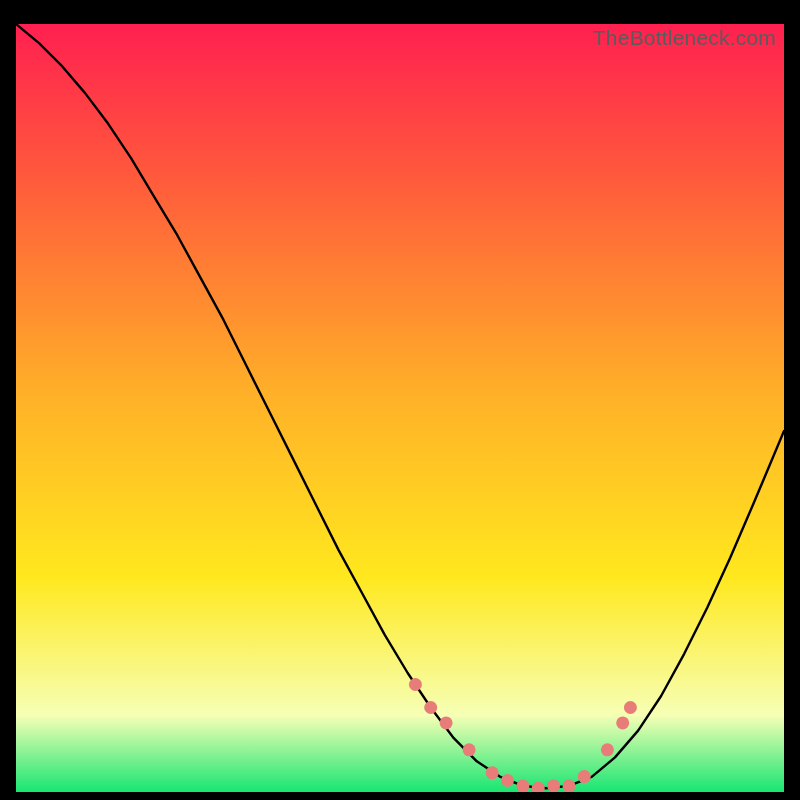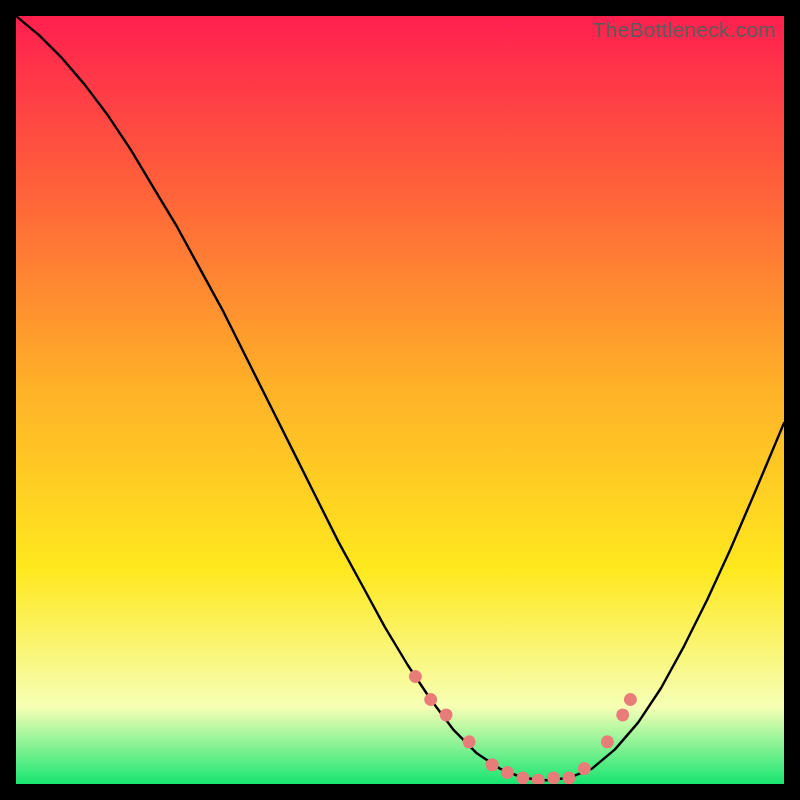--- a/index.html
+++ b/index.html
@@ -7,21 +7,21 @@
     padding: 0;
     width: 800px;
     height: 800px;
     background: #000000;
     overflow: hidden;
     font-family: Arial, Helvetica, sans-serif;
   }
   .frame {
     position: absolute;
     left: 16px;
-    top: 16px;
+    top: 24px;
     width: 768px;
     height: 768px;
     background: #5eead4;
   }
   .plot-area {
     position: absolute;
     left: 0;
     top: 0;
     width: 768px;
     height: 768px;

